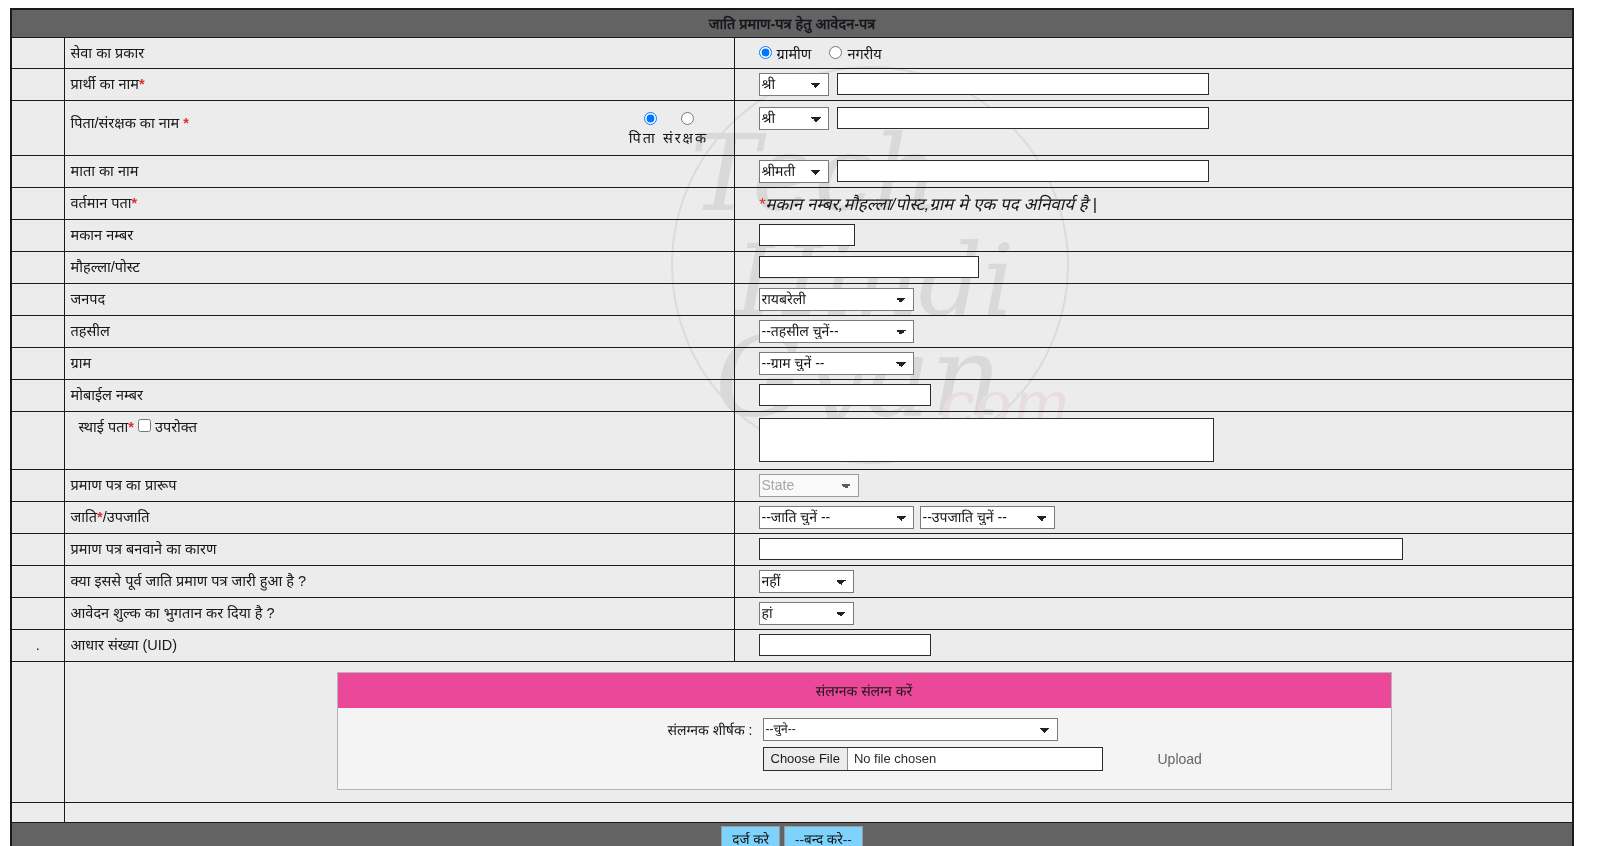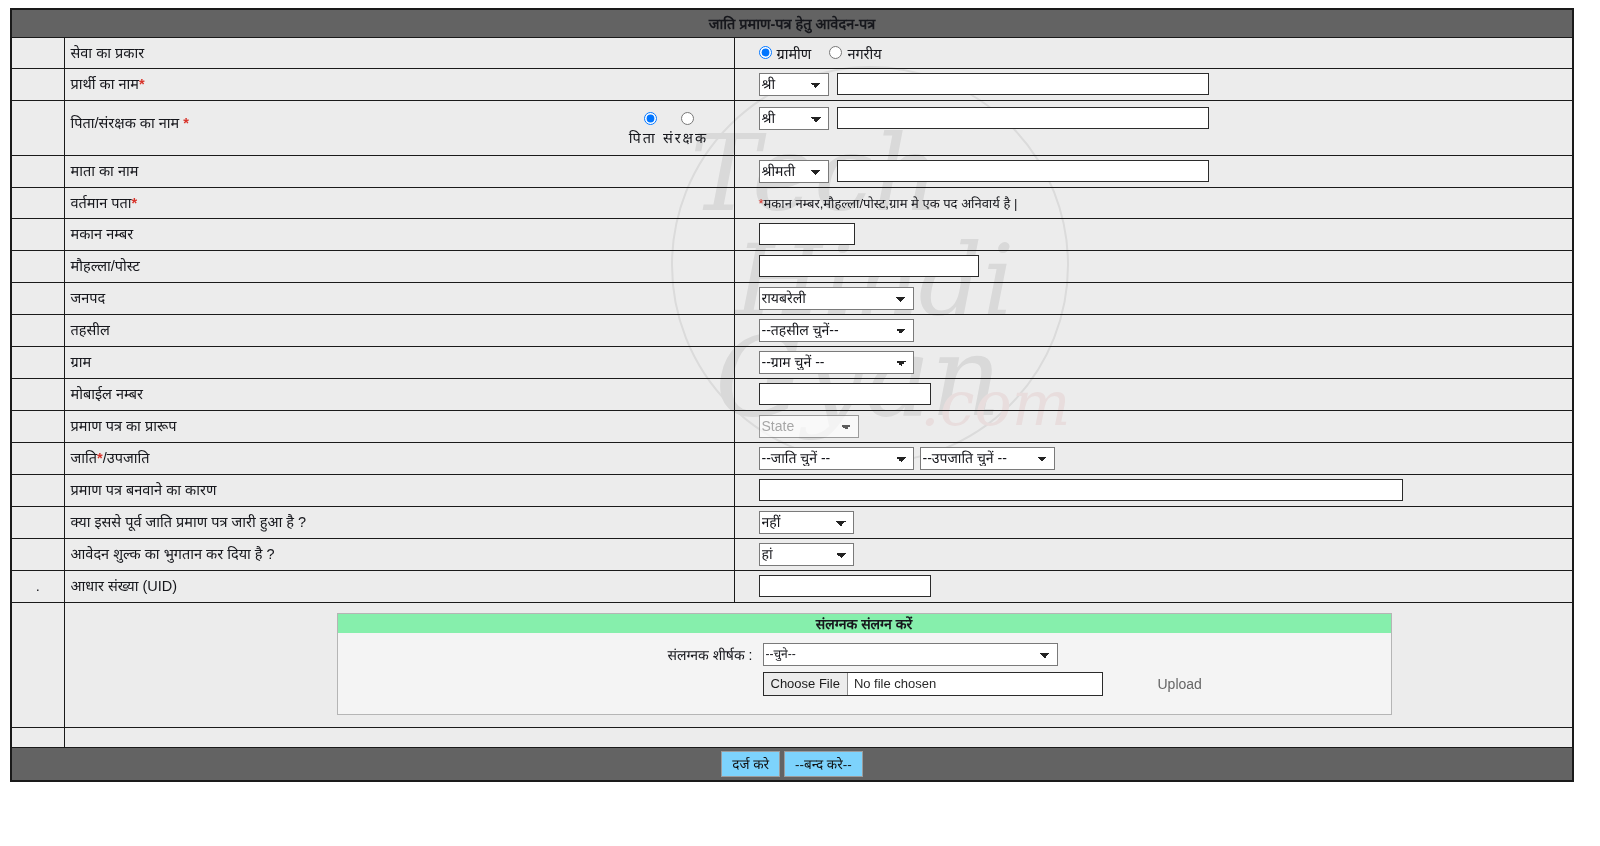--- a/index.html
+++ b/index.html
@@ -122,38 +122,38 @@
   .sel-yn    { width: 95px; }
   .sel-attach{ width: 295px; font-size:12px; }
 
   .radio-wrap { display:inline-flex; align-items:center; gap:5px; margin-right:14px; }
   input[type=radio], input[type=checkbox] { margin:0; }
 
   .guardian-box { display:flex; flex-direction:column; align-items:center; justify-content:center; width:100%; }
   .guardian-radios { display:flex; gap:24px; }
   .guardian-labels { font-size:14.5px; margin-top:2px; letter-spacing:2px; }
 
-  .warn { color:#d8332a; font-size:13px; }
+  .warn { color:#d8332a; font-size:17px;font-style:italic; }
   .warn .wtxt { color:#16171c; }
 
   
   .attach-outer { padding: 10px 0 12px 0; }
   .attach-panel {
     width: 1055px;
     margin: 0 0 0 272px;
     border: 1px solid #b5b5b5;
     background: #f4f4f4;
   }
   .attach-head {
-    background: #86efac;
+    background: #ec4899;
     text-align: center;
     font-size: 14px;
-    padding: 0 0;
+    padding: 8px 0;
     color: #16171c;
-    font-weight: bold;
+    font-weight: normal;
   }
   .attach-body { padding: 10px 8px 18px 0; min-height: 72px; }
   .attach-row { display:flex; align-items:center; margin-bottom: 6px; }
   .attach-lbl { width: 425px; text-align:right; padding-right: 10px; font-size: 14px; }
   .file-row { display:flex; align-items:center; margin-left: 425px; gap: 41px; }
   .file-ctrl {
     display:flex; align-items:center;
     border:1px solid #2b2b2b; background:#ffffff;
     width: 340px; height:24px;
   }
@@ -358,20 +358,31 @@
       <td>
         <span class="lbl">मोबाईल नम्बर</span>
       </td>
       <td>
         <div class="cell">
               <input type="text" class="txt txt-mob" value="" style="">
             </div>
       </td>
     </tr>
 
+    <tr>
+      <td></td>
+      <td style="height:58px;vertical-align:top">
+        <span class="lbl" style="padding-left:14px"><span>स्थाई पता</span><span class="req">*</span>&nbsp;<input type="checkbox" style="">&nbsp;<span>उपरोक्त</span></span>
+      </td>
+      <td>
+        <div class="cell" style="padding-top:5px;padding-bottom:5px">
+          <textarea class="ta" style=""></textarea>
+        </div>
+      </td>
+    </tr>
 
     <tr class="row-h32">
       <td></td>
       <td>
         <span class="lbl">प्रमाण पत्र का प्रारूप</span>
       </td>
       <td>
         <div class="cell">
           <select class="sel sel-fmt" disabled="">
             <option>State</option>

